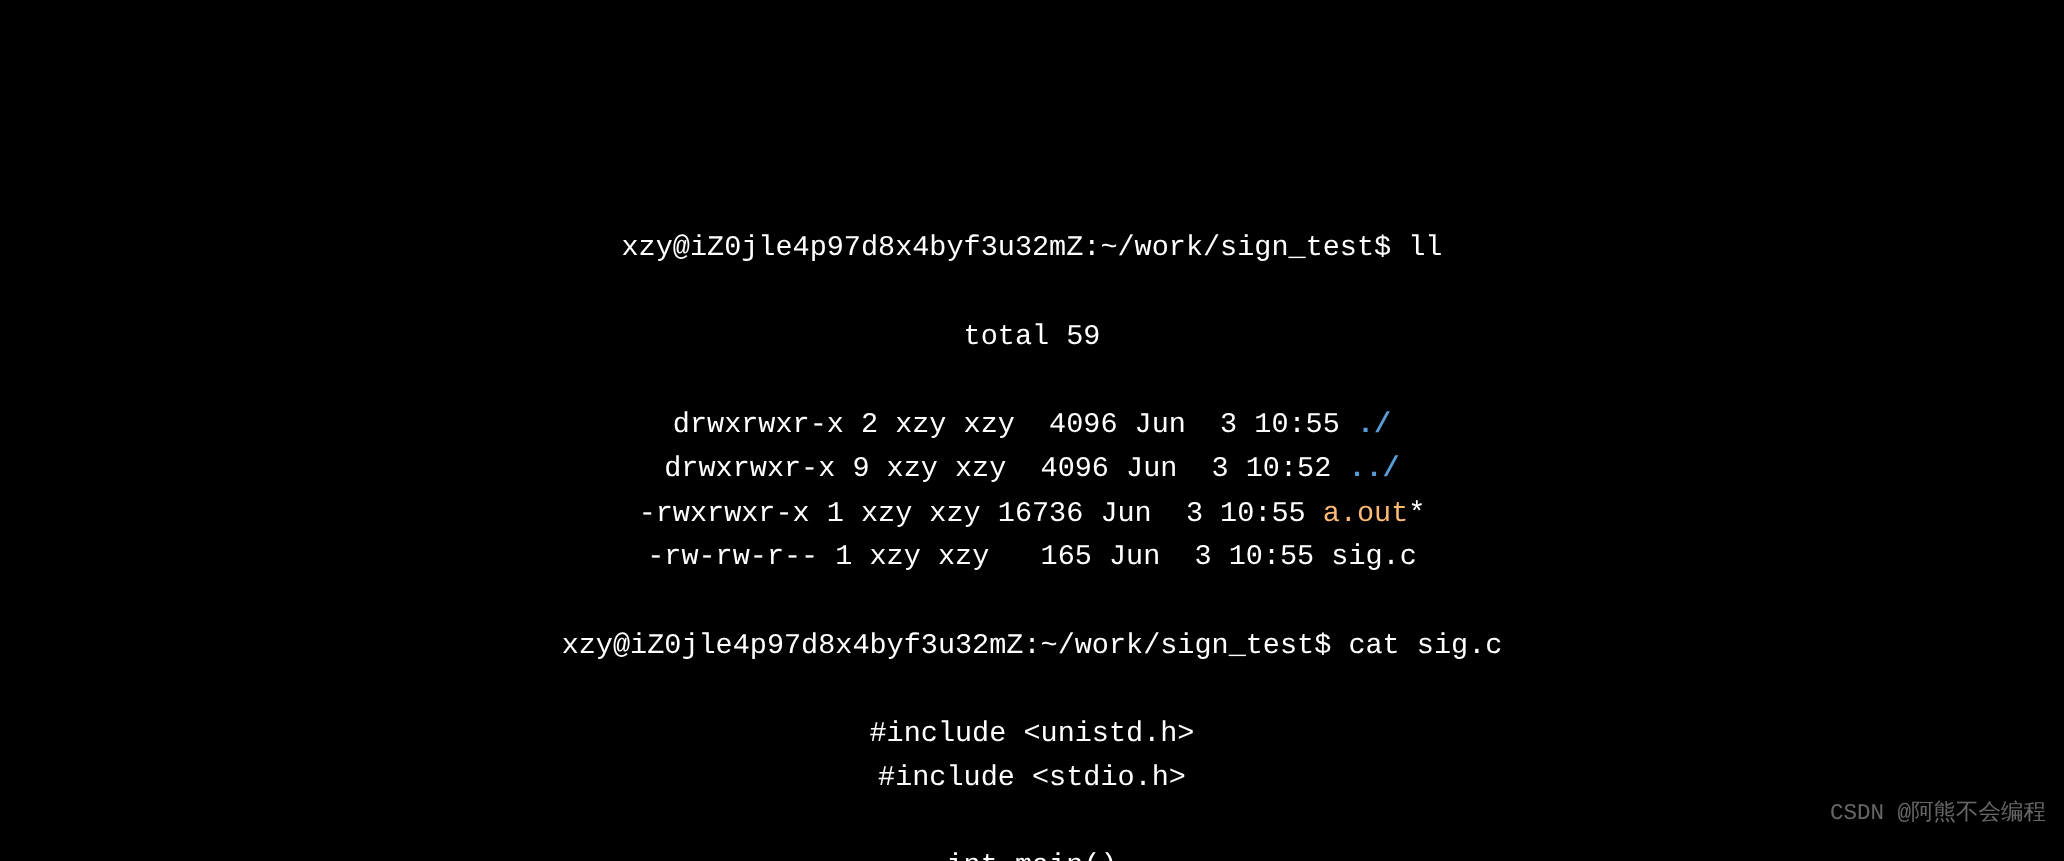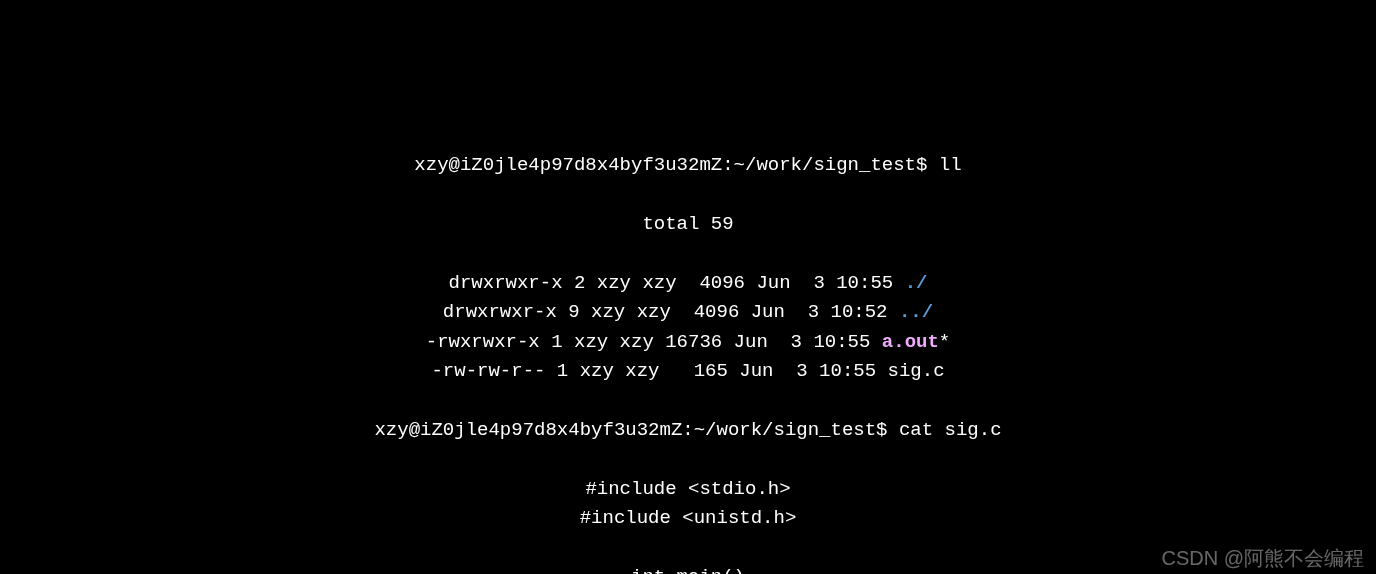--- a/index.html
+++ b/index.html
@@ -11,40 +11,40 @@
       line-height: 1.55;
       padding: 4px 8px;
       width: 1376px;
       height: 574px;
       overflow: hidden;
       position: relative;
       white-space: pre;
     }
     .line { white-space: pre; text-align: center; }
     .dir { color: #5a9bd4; font-weight: bold; }
-    .exe { color: #f0abfc; font-weight: bold; }
+    .exe { color: #fdba74; font-weight: normal; }
     .watermark {
       position: absolute;
-      bottom: 0;
+      bottom: 20px;
       right: 12px;
       color: rgba(255,255,255,0.4);
-      font-size: 20px;
-      font-family: Liberation Sans, sans-serif;
+      font-size: 15px;
+      font-family: Liberation Mono, monospace;
     }
   </style>
 </head>
 <body>
 
 
 
 <div>
 <div class="line"><span>xzy@iZ0jle4p97d8x4byf3u32mZ:~/work/sign_test$ </span><span>ll</span></div>
 <div class="line">total 59</div>
 <div id="ll-list"><div class="line"><span>drwxrwxr-x 2 xzy xzy  4096 Jun  3 10:55 </span><span class="dir">./</span><span></span></div><div class="line"><span>drwxrwxr-x 9 xzy xzy  4096 Jun  3 10:52 </span><span class="dir">../</span><span></span></div><div class="line"><span>-rwxrwxr-x 1 xzy xzy 16736 Jun  3 10:55 </span><span class="exe">a.out</span><span>*</span></div><div class="line"><span>-rw-rw-r-- 1 xzy xzy   165 Jun  3 10:55 </span><span>sig.c</span><span></span></div></div>
 <div class="line"><span>xzy@iZ0jle4p97d8x4byf3u32mZ:~/work/sign_test$ </span><span>cat sig.c</span></div>
-<div id="src-block"><div class="line">#include &lt;stdio.h&gt;</div><div class="line">#include &lt;unistd.h&gt;</div><div class="line">&nbsp;</div><div class="line">int main()</div></div>
+<div id="src-block"><div class="line">#include &lt;unistd.h&gt;</div><div class="line">#include &lt;stdio.h&gt;</div><div class="line">&nbsp;</div><div class="line">int main()</div></div>
 
 </div>
 
 <div class="watermark">CSDN @阿熊不会编程</div>
 
 
 
 
 </body></html>

